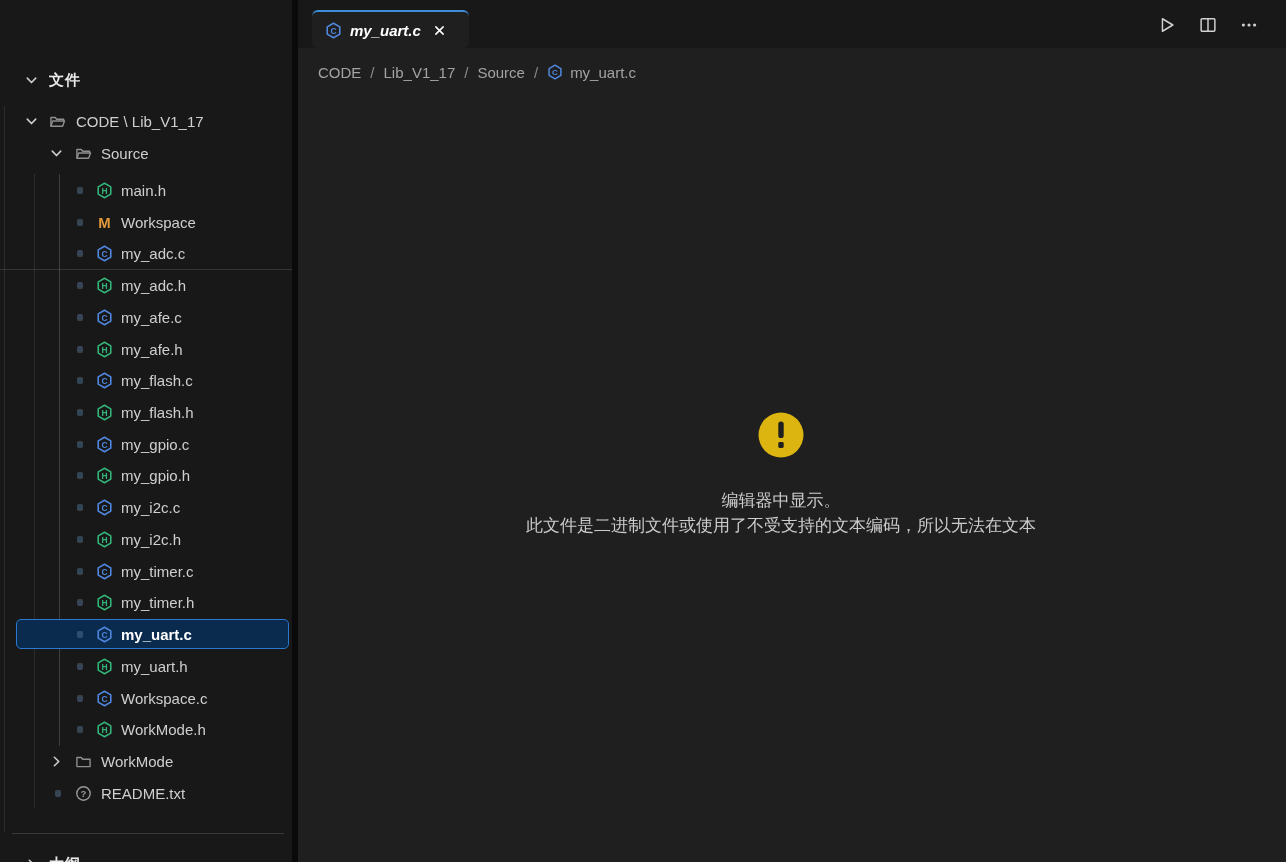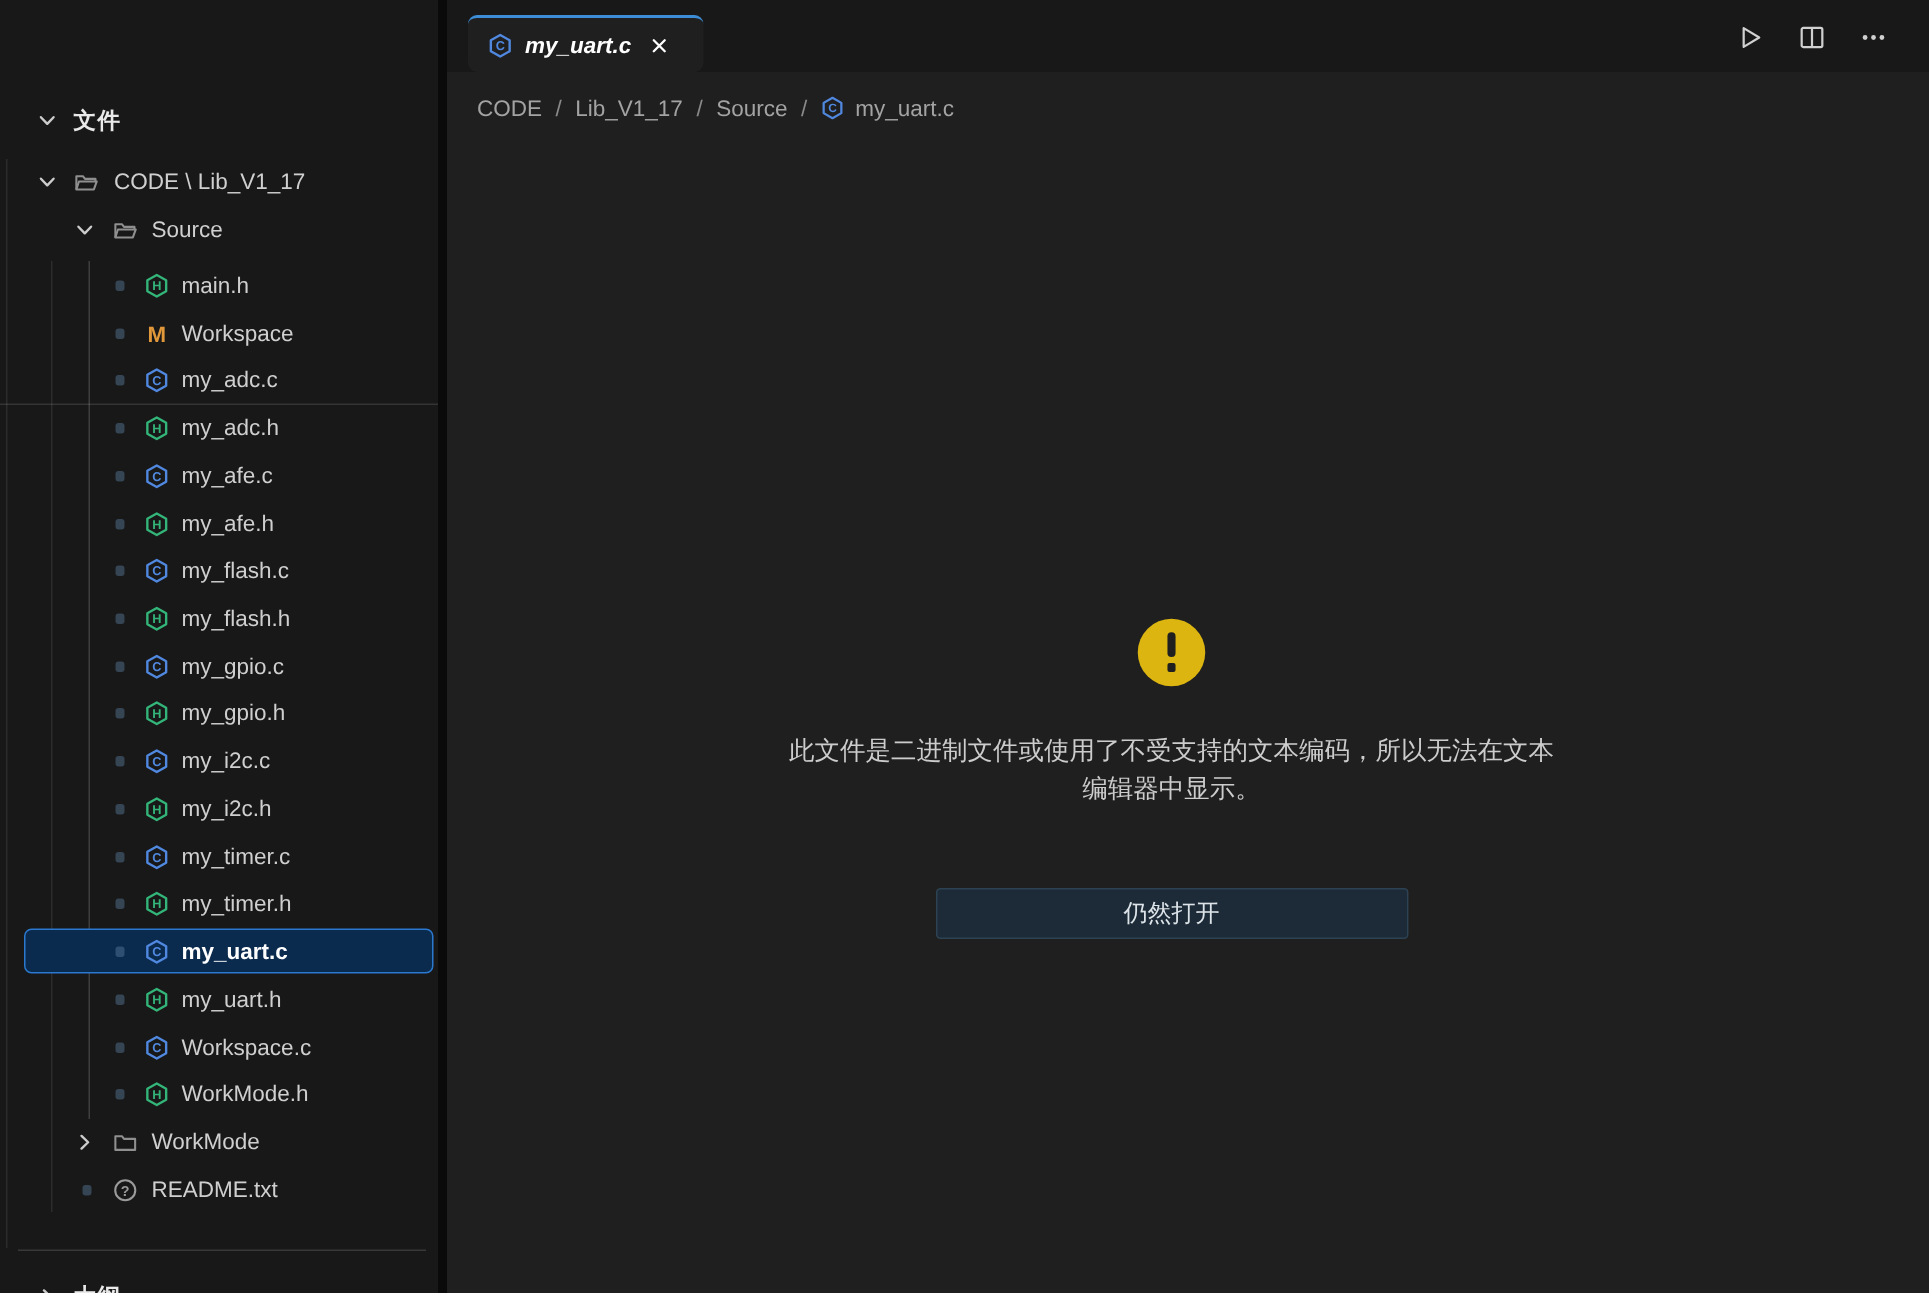--- a/index.html
+++ b/index.html
@@ -471,22 +471,21 @@
     <div class="body">
       <div class="warn">
         <span class="warn-icon" style="display: inline-flex; height: 46px; width: 46px;">
             <svg viewBox="0 0 46 46" width="100%" height="100%">
               <circle cx="23" cy="23" r="22.5" fill="#dcb511"></circle>
               <rect x="20.3" y="9.5" width="5.4" height="16.5" rx="2.6" fill="#1f1f1f"></rect>
               <rect x="20.3" y="30" width="5.4" height="6" rx="1.4" fill="#1f1f1f"></rect>
             </svg>
           </span>
         <div class="warn-msg">
+          <div>编辑器中显示。</div>
           <div>此文件是二进制文件或使用了不受支持的文本编码，所以无法在文本</div>
-          <div>编辑器中显示。</div>
         </div>
-        <button class="warn-btn">仍然打开</button>
       </div>
 
     </div>
   </div>
 
 </div>
 
 </body></html>

